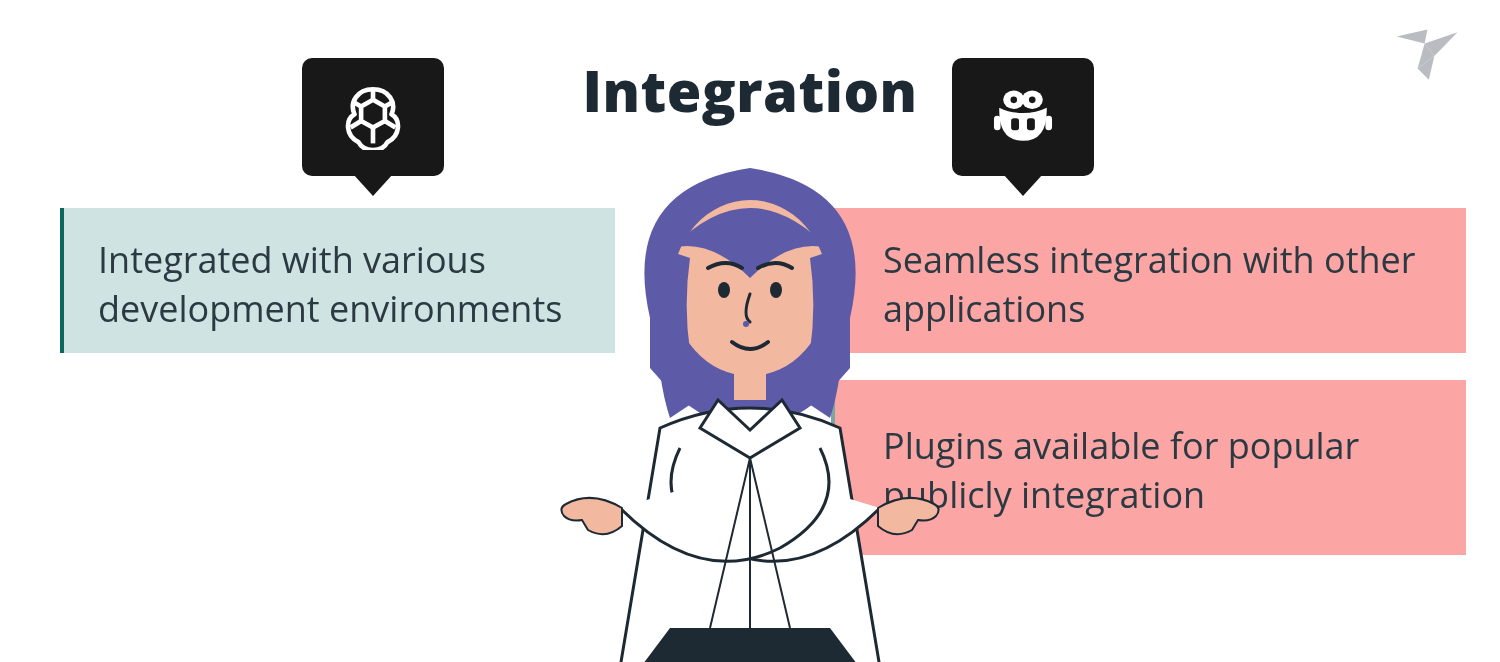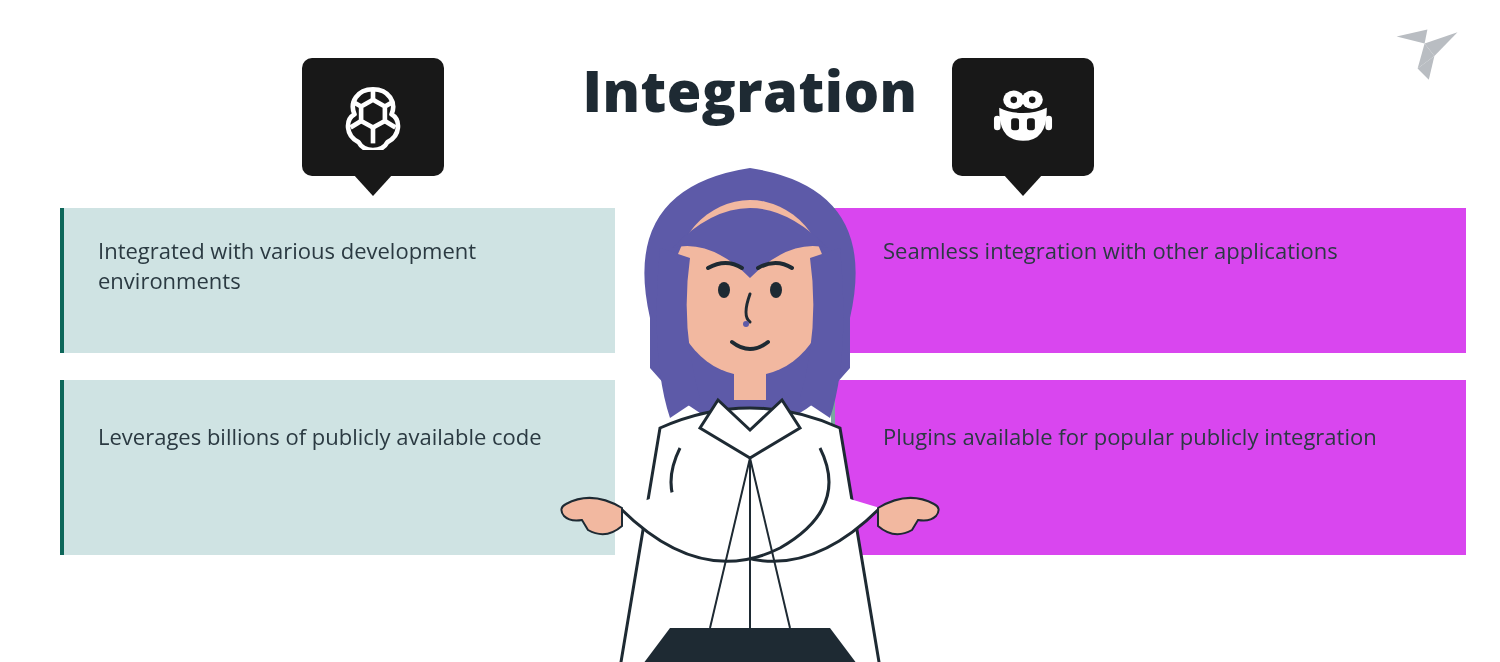--- a/index.html
+++ b/index.html
@@ -21,27 +21,27 @@
     position: absolute;
     top: 28px;
     right: 38px;
     width: 72px;
     height: 56px;
   }
 
   .card {
     position: absolute;
     padding: 28px 40px 28px 34px;
-    font-size: 22px;
+    font-size: 36px;
     line-height: 1.35;
     color: #2b3a42;
     font-weight: 400;
   }
   .card.left  { left: 60px;  width: 555px; background: #cfe3e3; border-left: 4px solid #0d675a; }
-  .card.right { right: 34px; width: 635px; background: #d946ef; border-left: 4px solid #7aa7a0; padding-left: 48px; }
+  .card.right { right: 34px; width: 635px; background: #fca5a5; border-left: 4px solid #7aa7a0; padding-left: 48px; }
 
   #card-l1 { top: 208px; height: 145px; }
   #card-l2 { top: 380px; height: 175px; padding-top: 42px; }
   #card-r1 { top: 208px; height: 145px; }
   #card-r2 { top: 380px; height: 175px; padding-top: 42px; }
 
   .bubble {
     position: absolute;
     width: 142px;
     height: 118px;
@@ -118,21 +118,20 @@
         <path d="M14 40 Q14 86 50 86 Q86 86 86 40 L86 36 Q70 44 50 44 Q30 44 14 36 Z"></path>
         <rect x="32" y="52" width="12" height="18" rx="4" fill="#181818"></rect>
         <rect x="56" y="52" width="12" height="18" rx="4" fill="#181818"></rect>
         <rect x="6" y="48" width="10" height="22" rx="5"></rect>
         <rect x="84" y="48" width="10" height="22" rx="5"></rect>
       </g>
     </svg>
   </div>
 
   <div id="card-l1" class="card left">Integrated with various development environments</div>
-  <div id="card-l2" class="card left">Leverages billions of publicly available code</div>
 
   <div id="card-r1" class="card right">Seamless integration with other applications</div>
   <div id="card-r2" class="card right">Plugins available for popular publicly integration</div>
 
   <svg class="person" viewBox="0 0 500 540">
 
     <path d="M150 190 Q120 60 250 40 Q380 60 350 190 L350 240 Q300 300 250 300 Q200 300 150 240 Z" fill="#5d5aa8"></path>
 
     <ellipse cx="250" cy="160" rx="78" ry="88" fill="#f2b8a0"></ellipse>
 

